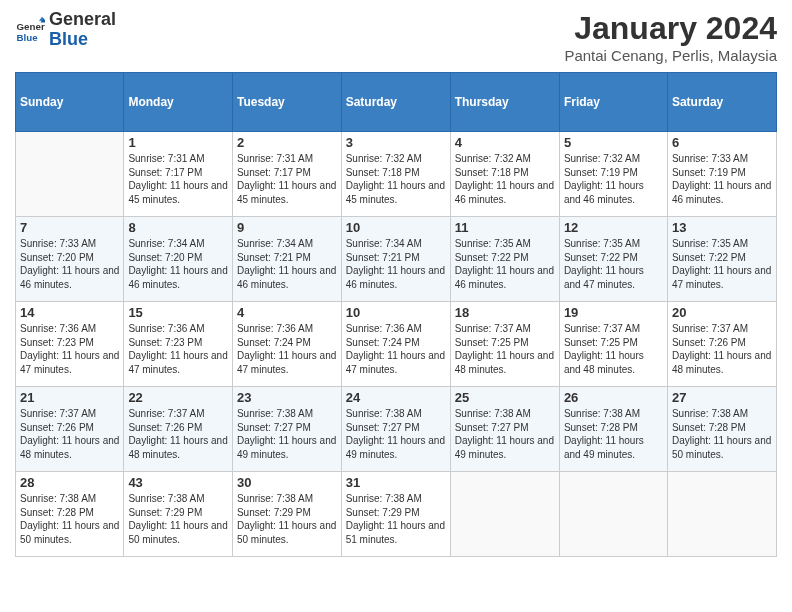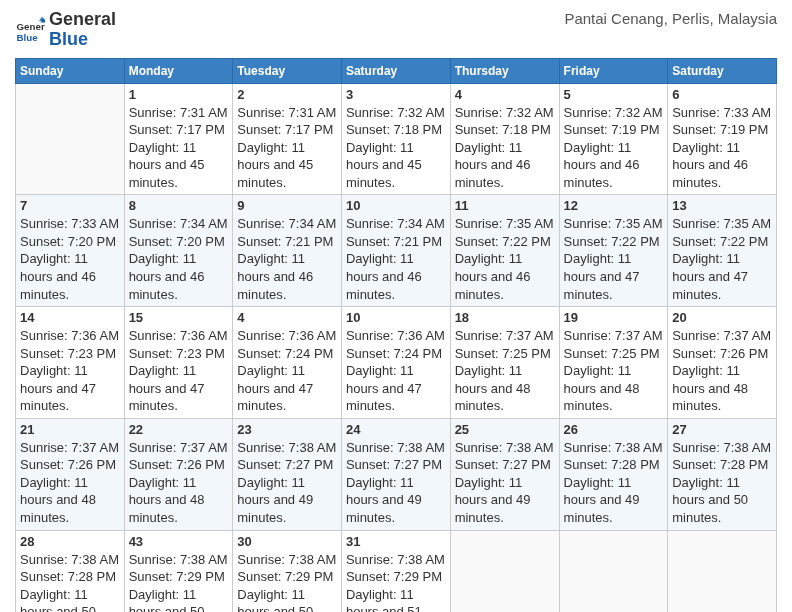--- a/index.html
+++ b/index.html
@@ -51,21 +51,21 @@
       color: #555;
     }
     .calendar {
       width: 100%;
       border-collapse: collapse;
       font-size: 11px;
     }
     .calendar th {
       background-color: #3a7fc1;
       color: white;
-      padding: 5px 4px;
+      padding: 22px 4px;
       text-align: left;
       font-size: 12px;
       font-weight: bold;
       border: 1px solid #2a6aab;
     }
     .calendar td {
       border: 1px solid #ccc;
       vertical-align: top;
       padding: 3px 4px;
       width: 113px;
@@ -73,21 +73,21 @@
     }
     .day-number {
       font-weight: bold;
       font-size: 13px;
       color: #333;
       display: block;
       margin-bottom: 2px;
     }
     .day-info {
       color: #333;
-      font-size: 13px;
+      font-size: 10px;
       line-height: 1.35;
     }
     .empty-cell {
       background: #f9f9f9;
     }
     .row-alt {
       background: #f2f7fc;
     }
   </style>
 </head>
@@ -102,20 +102,21 @@
         <text x="2" y="34" font-size="13" font-weight="bold" fill="#1a5fa8" font-family="Arial">Blue</text>
         <polygon points="32,8 40,8 36,2" fill="#3a7fc1"></polygon>
         <polygon points="34,10 42,10 38,4" fill="#1a5fa8"></polygon>
       </svg>
       <div class="logo-text">
         <span class="logo-general">General</span>
         <span class="logo-blue">Blue</span>
       </div>
     </div>
     <div class="title-section">
+      <div class="month-title">January 2024</div>
       <div class="location">Pantai Cenang, Perlis, Malaysia</div>
     </div>
   </div>
 
   <table class="calendar">
     <thead>
       <tr>
       <th>Sunday</th>
           <th>Monday</th>
           <th>Tuesday</th>

